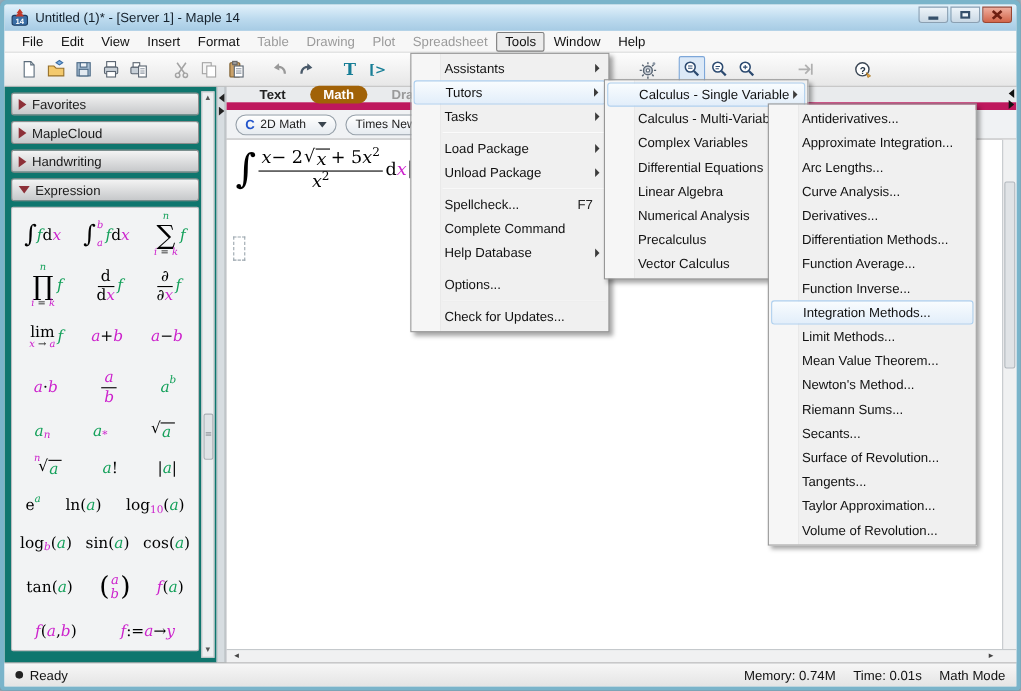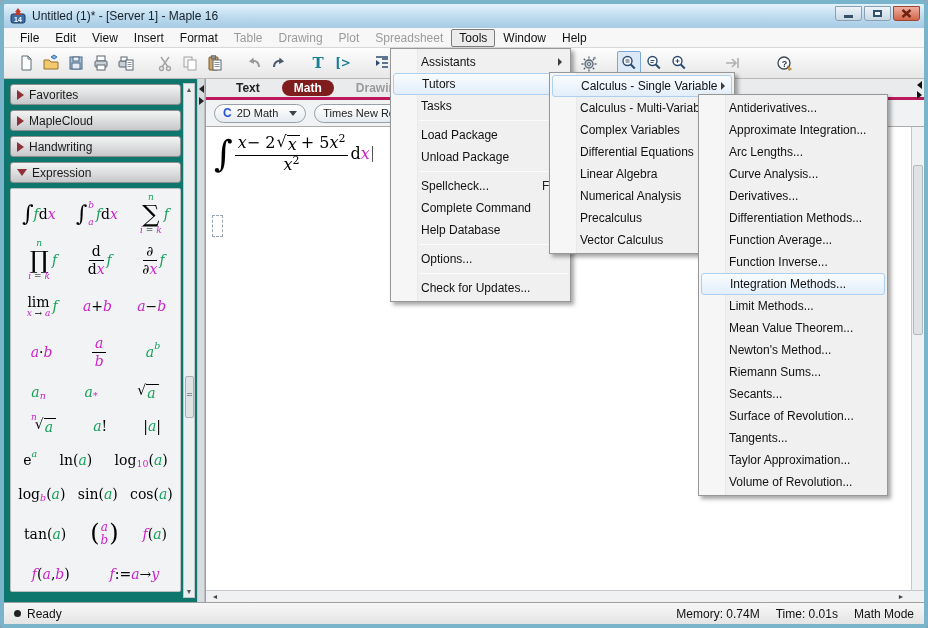--- a/index.html
+++ b/index.html
@@ -48,24 +48,24 @@
   .dock-scroll{position:absolute;right:2px;top:4px;bottom:4px;width:12px;background:#eceff1;border:1px solid #c2c6c9;}
   .ds-arr{position:absolute;left:0;width:10px;height:11px;font-size:7px;color:#555;text-align:center;line-height:11px;}
   .ds-thumb{position:absolute;left:1px;width:9px;top:57%;height:42px;background:#dfe3e6;border:1px solid #aab0b5;border-radius:2px;}
   .ds-grip{margin:16px auto 0;width:5px;border-top:1px solid #8a9096;border-bottom:1px solid #8a9096;height:3px;}
   .splitter{width:8px;background:#d7dde1;position:relative;border-left:1px solid #c2c8cc;border-right:1px solid #b8bec2;}
   .sp-tri{position:absolute;left:1px;width:0;height:0;}
   .sp-tri.l{top:6px;border-right:5px solid #222;border-top:4px solid transparent;border-bottom:4px solid transparent;}
   .sp-tri.r{top:18px;border-left:5px solid #222;border-top:4px solid transparent;border-bottom:4px solid transparent;}
   
   .doc{flex:1;display:flex;flex-direction:column;background:#fff;border-left:1px solid #9aa0a5;position:relative;}
-  .tabstrip{height:21px;background:#e9ebed;border-bottom:3px solid #be185d;display:flex;align-items:center;
+  .tabstrip{height:21px;background:#e9ebed;border-bottom:7px solid #be185d;display:flex;align-items:center;
     padding-left:18px;gap:10px;font-size:12px;font-weight:bold;}
   .tab{padding:1px 12px;color:#222;}
-  .tab.selected{background:#7f1d1d;color:#fff;border-radius:10px;}
+  .tab.selected{background:#a16207;color:#fff;border-radius:10px;}
   .tab.disabled{color:#9a9a9a;}
   .contextbar{height:27px;background:#f0f2f4;border-bottom:1px solid #ababab;display:flex;align-items:center;
     padding-left:8px;gap:8px;}
   .pill{height:19px;border:1px solid #97a1aa;border-radius:10px;background:linear-gradient(#ffffff,#e6ebf0);
     display:flex;align-items:center;padding:0 8px;font-size:11px;color:#222;gap:5px;}
   .pill .cblue{color:#2255cc;font-weight:bold;font-size:12px;}
   .dd-arrow{width:0;height:0;border-top:5px solid #3a4document4;border-top:5px solid #3a444e;border-left:4px solid transparent;border-right:4px solid transparent;margin-left:6px;}
   .content{flex:1;position:relative;background:#fff;}
   .math-expr{position:absolute;left:8px;top:8px;font-family:"DejaVu Serif",serif;font-style:italic;font-size:16px;color:#000;
     display:flex;align-items:center;}
@@ -124,21 +124,21 @@
 <div class="window">
 
   <div class="titlebar">
     <span class="app-icon">
       <svg width="16" height="16" viewBox="0 0 16 16">
         <rect x="1" y="6" width="14" height="9" rx="2" fill="#3a6ea5" stroke="#1d3c61"></rect>
         <path d="M8 0 L11 4 L9.5 4 L12 7 L4 7 L6.5 4 L5 4 Z" fill="#c0392b"></path>
         <text x="4" y="13.5" font-size="7" fill="#ffffff" font-family="Liberation Sans,sans-serif" font-weight="bold">14</text>
       </svg>
     </span>
-    <span class="title">Untitled (1)* - [Server 1] - Maple 16</span>
+    <span class="title">Untitled (1)* - [Server 1] - Maple 14</span>
     <span class="wc">
       <span class="wc-btn">
           <span class="glyph-min"></span>
         </span>
       <span class="wc-btn">
           <span class="glyph-max"></span>
         </span>
       <span class="wc-btn close">
         <svg width="11" height="9" viewBox="0 0 11 9">
           <path d="M1.5 1 L9.5 8 M9.5 1 L1.5 8" stroke="#6e1f12" stroke-width="2.4" fill="none"></path>
@@ -613,21 +613,21 @@
       <span class="dot"></span>
       <span>Ready</span>
     </span>
     <span class="sb-right">
       <span>Memory: 0.74M</span>
       <span>Time: 0.01s</span>
       <span>Math Mode</span>
     </span>
   </div>
 
-  <div class="menu" id="menu-tools" style="left:369px;top:44px;width:181px;margin-left:17px;">
+  <div class="menu" id="menu-tools" style="left:369px;top:44px;width:181px;">
       <div class="menu-item">
         <span class="mi-label">Assistants</span>
         <span class="mi-arrow"></span>
       </div>
       <div class="menu-item hl">
         <span class="mi-label">Tutors</span>
         <span class="mi-arrow"></span>
       </div>
       <div class="menu-item">
         <span class="mi-label">Tasks</span>

